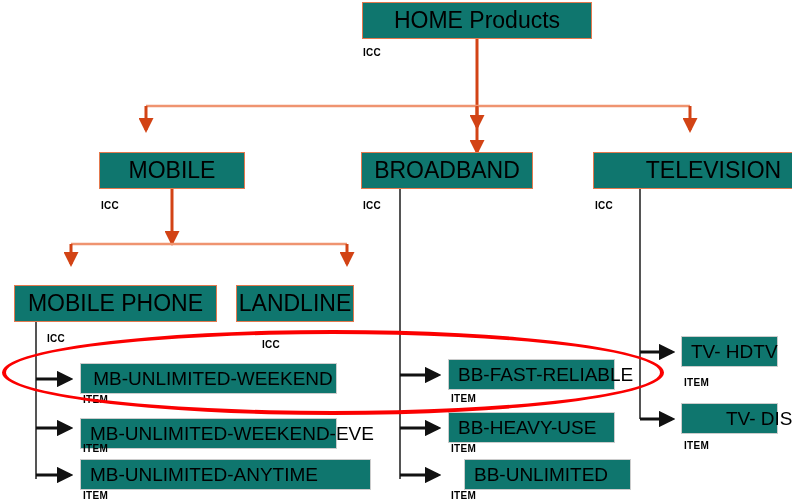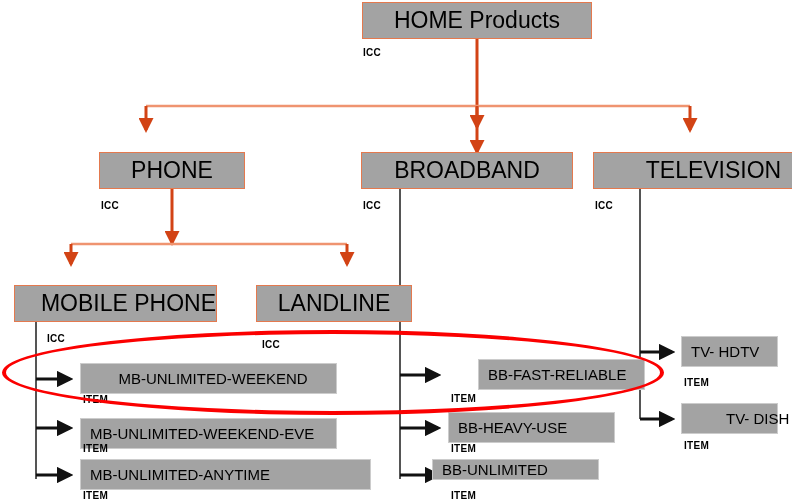--- a/index.html
+++ b/index.html
@@ -23,35 +23,35 @@
     top: 0;
     width: 792px;
     height: 501px;
     pointer-events: none;
   }
   .node {
     position: absolute;
     box-sizing: border-box;
     display: flex;
     align-items: center;
-    background: #a3a3a3;
+    background: #0f766e;
     white-space: nowrap;
   }
   .node.cat {
     border: 1px solid #e4794e;
     justify-content: center;
     font-size: 23px;
     color: #000000;
     letter-spacing: 0px;
   }
   .node.leaf {
     border: 1px solid #cccccc;
     justify-content: flex-start;
     padding-left: 9px;
-    font-size: 15px;
+    font-size: 19px;
     color: #000000;
   }
   .edge-label {
     position: absolute;
     font-size: 10px;
     font-weight: bold;
     color: #000000;
     letter-spacing: 0.3px;
     white-space: nowrap;
   }
@@ -123,52 +123,52 @@
       <line x1="640" y1="352" x2="672" y2="352" stroke="#111111" stroke-width="3" marker-end="url(#arrow-black)"></line>
       <line x1="640" y1="419" x2="672" y2="419" stroke="#111111" stroke-width="3" marker-end="url(#arrow-black)"></line>
     </g>
   </svg>
 
   <div class="node cat" style="left:362px; top:2px; width:230px; height:37px;">
     <span>HOME Products</span>
   </div>
 
   <div class="node cat" style="left:99px; top:152px; width:146px; height:37px;">
-    <span>PHONE</span>
+    <span>MOBILE</span>
   </div>
-  <div class="node cat" style="left:361px; top:152px; width:212px; height:37px;">
+  <div class="node cat" style="left:361px; top:152px; width:172px; height:37px;">
     <span>BROADBAND</span>
   </div>
   <div class="node cat" style="left:593px; top:152px; width:241px; height:37px;">
     <span>TELEVISION</span>
   </div>
 
-  <div class="node cat" style="left:14px; top:285px; width:203px; height:37px;justify-content:flex-end;">
+  <div class="node cat" style="left:14px; top:285px; width:203px; height:37px;">
     <span>MOBILE PHONE</span>
   </div>
-  <div class="node cat" style="left:256px; top:285px; width:156px; height:37px;text-align:center;">
+  <div class="node cat" style="left:236px; top:285px; width:118px; height:37px;text-align:center;">
     <span>LANDLINE</span>
   </div>
 
   <div class="node leaf" style="left:80px; top:363px; width:257px; height:31px;justify-content:center;">
     <span>MB-UNLIMITED-WEEKEND</span>
   </div>
   <div class="node leaf" style="left:80px; top:418px; width:257px; height:31px;">
     <span>MB-UNLIMITED-WEEKEND-EVE</span>
   </div>
   <div class="node leaf" style="left:80px; top:459px; width:291px; height:31px;">
     <span>MB-UNLIMITED-ANYTIME</span>
   </div>
-  <div class="node leaf" style="left:448px; top:359px; width:167px; height:31px;margin-left:30px;">
+  <div class="node leaf" style="left:448px; top:359px; width:167px; height:31px;">
     <span>BB-FAST-RELIABLE</span>
   </div>
   <div class="node leaf" style="left:448px; top:412px; width:167px; height:31px;text-align:right;">
     <span>BB-HEAVY-USE</span>
   </div>
-  <div class="node leaf" style="left:432px; top:459px; width:167px; height:21px;">
+  <div class="node leaf" style="left:464px; top:459px; width:167px; height:31px;">
     <span>BB-UNLIMITED</span>
   </div>
   <div class="node leaf" style="left:681px; top:336px; width:97px; height:31px;">
     <span>TV- HDTV</span>
   </div>
   <div class="node leaf" style="left:681px; top:403px; width:97px; height:31px;padding-left:44px;">
     <span>TV- DISH</span>
   </div>
 
   <div class="edge-label" style="left:363px; top:47px;">ICC</div>

